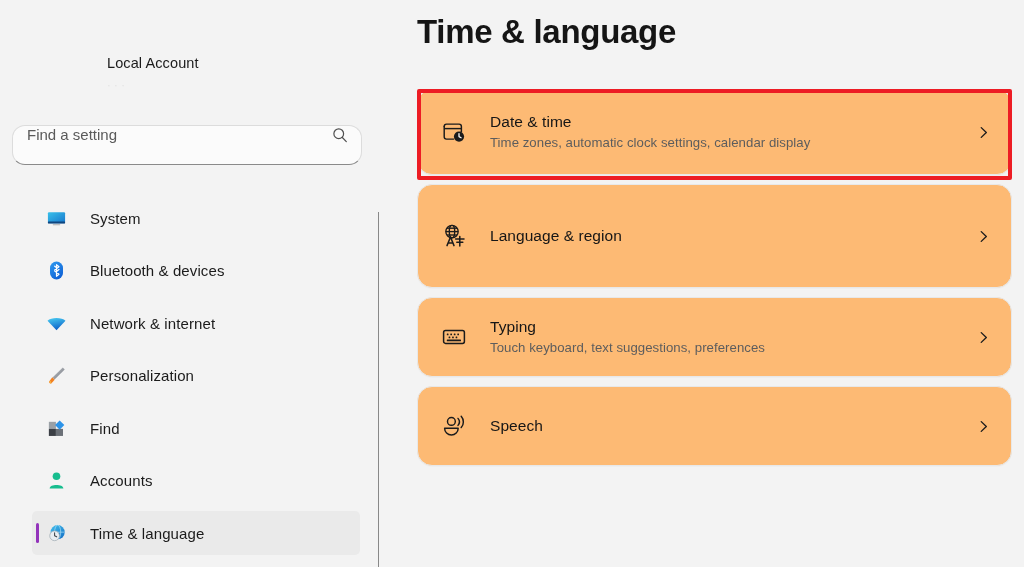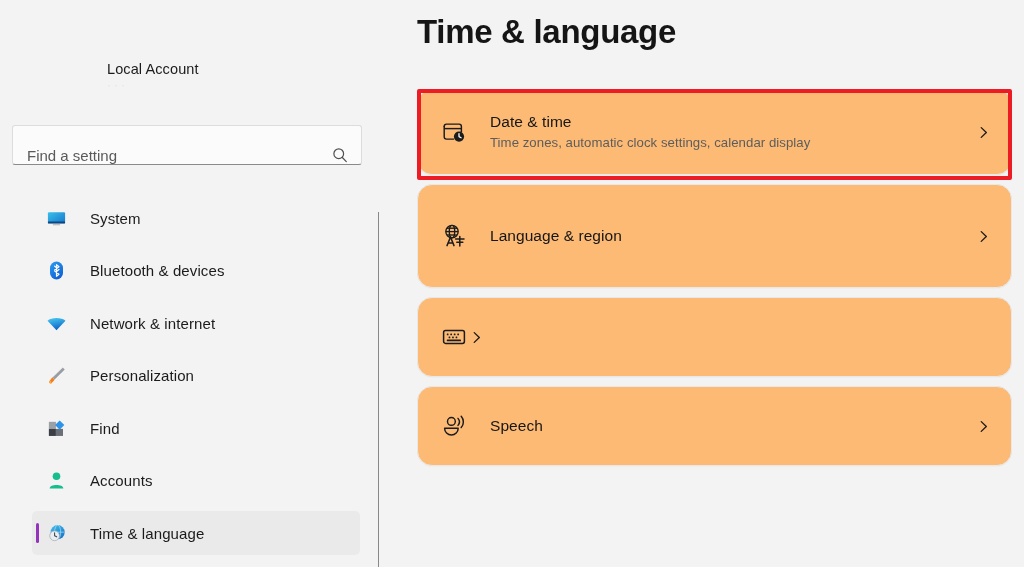--- a/index.html
+++ b/index.html
@@ -34,44 +34,44 @@
   }
 
   #account-block {
     position: absolute;
     left: 0; top: 48px;
     width: 360px;
     height: 56px;
   }
   #account-name {
     position: absolute;
-    left: 107px; top: 13px;
+    left: 107px; top: 7px;
     font-size: 14.5px;
     color: #1b1b1b;
     letter-spacing: 0.1px;
   }
   #account-sub {
     position: absolute;
     left: 107px; top: 31px;
     font-size: 11px;
     color: #e2e2e2;
     letter-spacing: 0.2px;
   }
 
   
   #search-box {
     position: absolute;
     left: 12px; top: 125px;
     width: 350px; height: 40px;
     background: #fbfbfb;
     border: 1px solid #dcdcdc;
     border-bottom: 1px solid #8a8a8a;
-    border-radius: 3px;
-    display: flex;
-    align-items: flex-end;
+    border-radius: 13px;
+    display: flex;
+    align-items: flex-start;
     padding: 0 12px 0 14px;
   }
   #search-input {
     flex: 1;
     border: none;
     outline: none;
     background: transparent;
     font-family: inherit;
     font-size: 15px;
     color: #1b1b1b;
@@ -417,20 +417,24 @@
               <rect x="9.3" y="9.6" width="1.7" height="1.7" rx=".5"></rect>
               <rect x="12.8" y="9.6" width="1.7" height="1.7" rx=".5"></rect>
               <rect x="16.3" y="9.6" width="1.7" height="1.7" rx=".5"></rect>
               <rect x="7.6" y="12.6" width="1.7" height="1.7" rx=".5"></rect>
               <rect x="11.1" y="12.6" width="1.7" height="1.7" rx=".5"></rect>
               <rect x="14.6" y="12.6" width="1.7" height="1.7" rx=".5"></rect>
               <rect x="5.8" y="15.5" width="14.2" height="1.8" rx=".6"></rect>
             </g>
           </svg>
         </span>
+        <span class="card-text">
+          <span class="card-title">Typing</span>
+          <span class="card-desc" style="display:block">Touch keyboard, text suggestions, preferences</span>
+        </span>
         <span class="card-chevron">
           <svg viewBox="0 0 16 16" width="15" height="15" fill="none" stroke="#1b1b1b" stroke-width="1.45" stroke-linecap="round" stroke-linejoin="round">
             <polyline points="5.6,2.8 11.0,8 5.6,13.2"></polyline>
           </svg>
         </span>
       </div>
 
       <div class="card h4">
         <span class="card-icon">
           <svg viewBox="0 0 26 26" width="26" height="26" fill="none" stroke="#1b1b1b" stroke-width="1.45">

